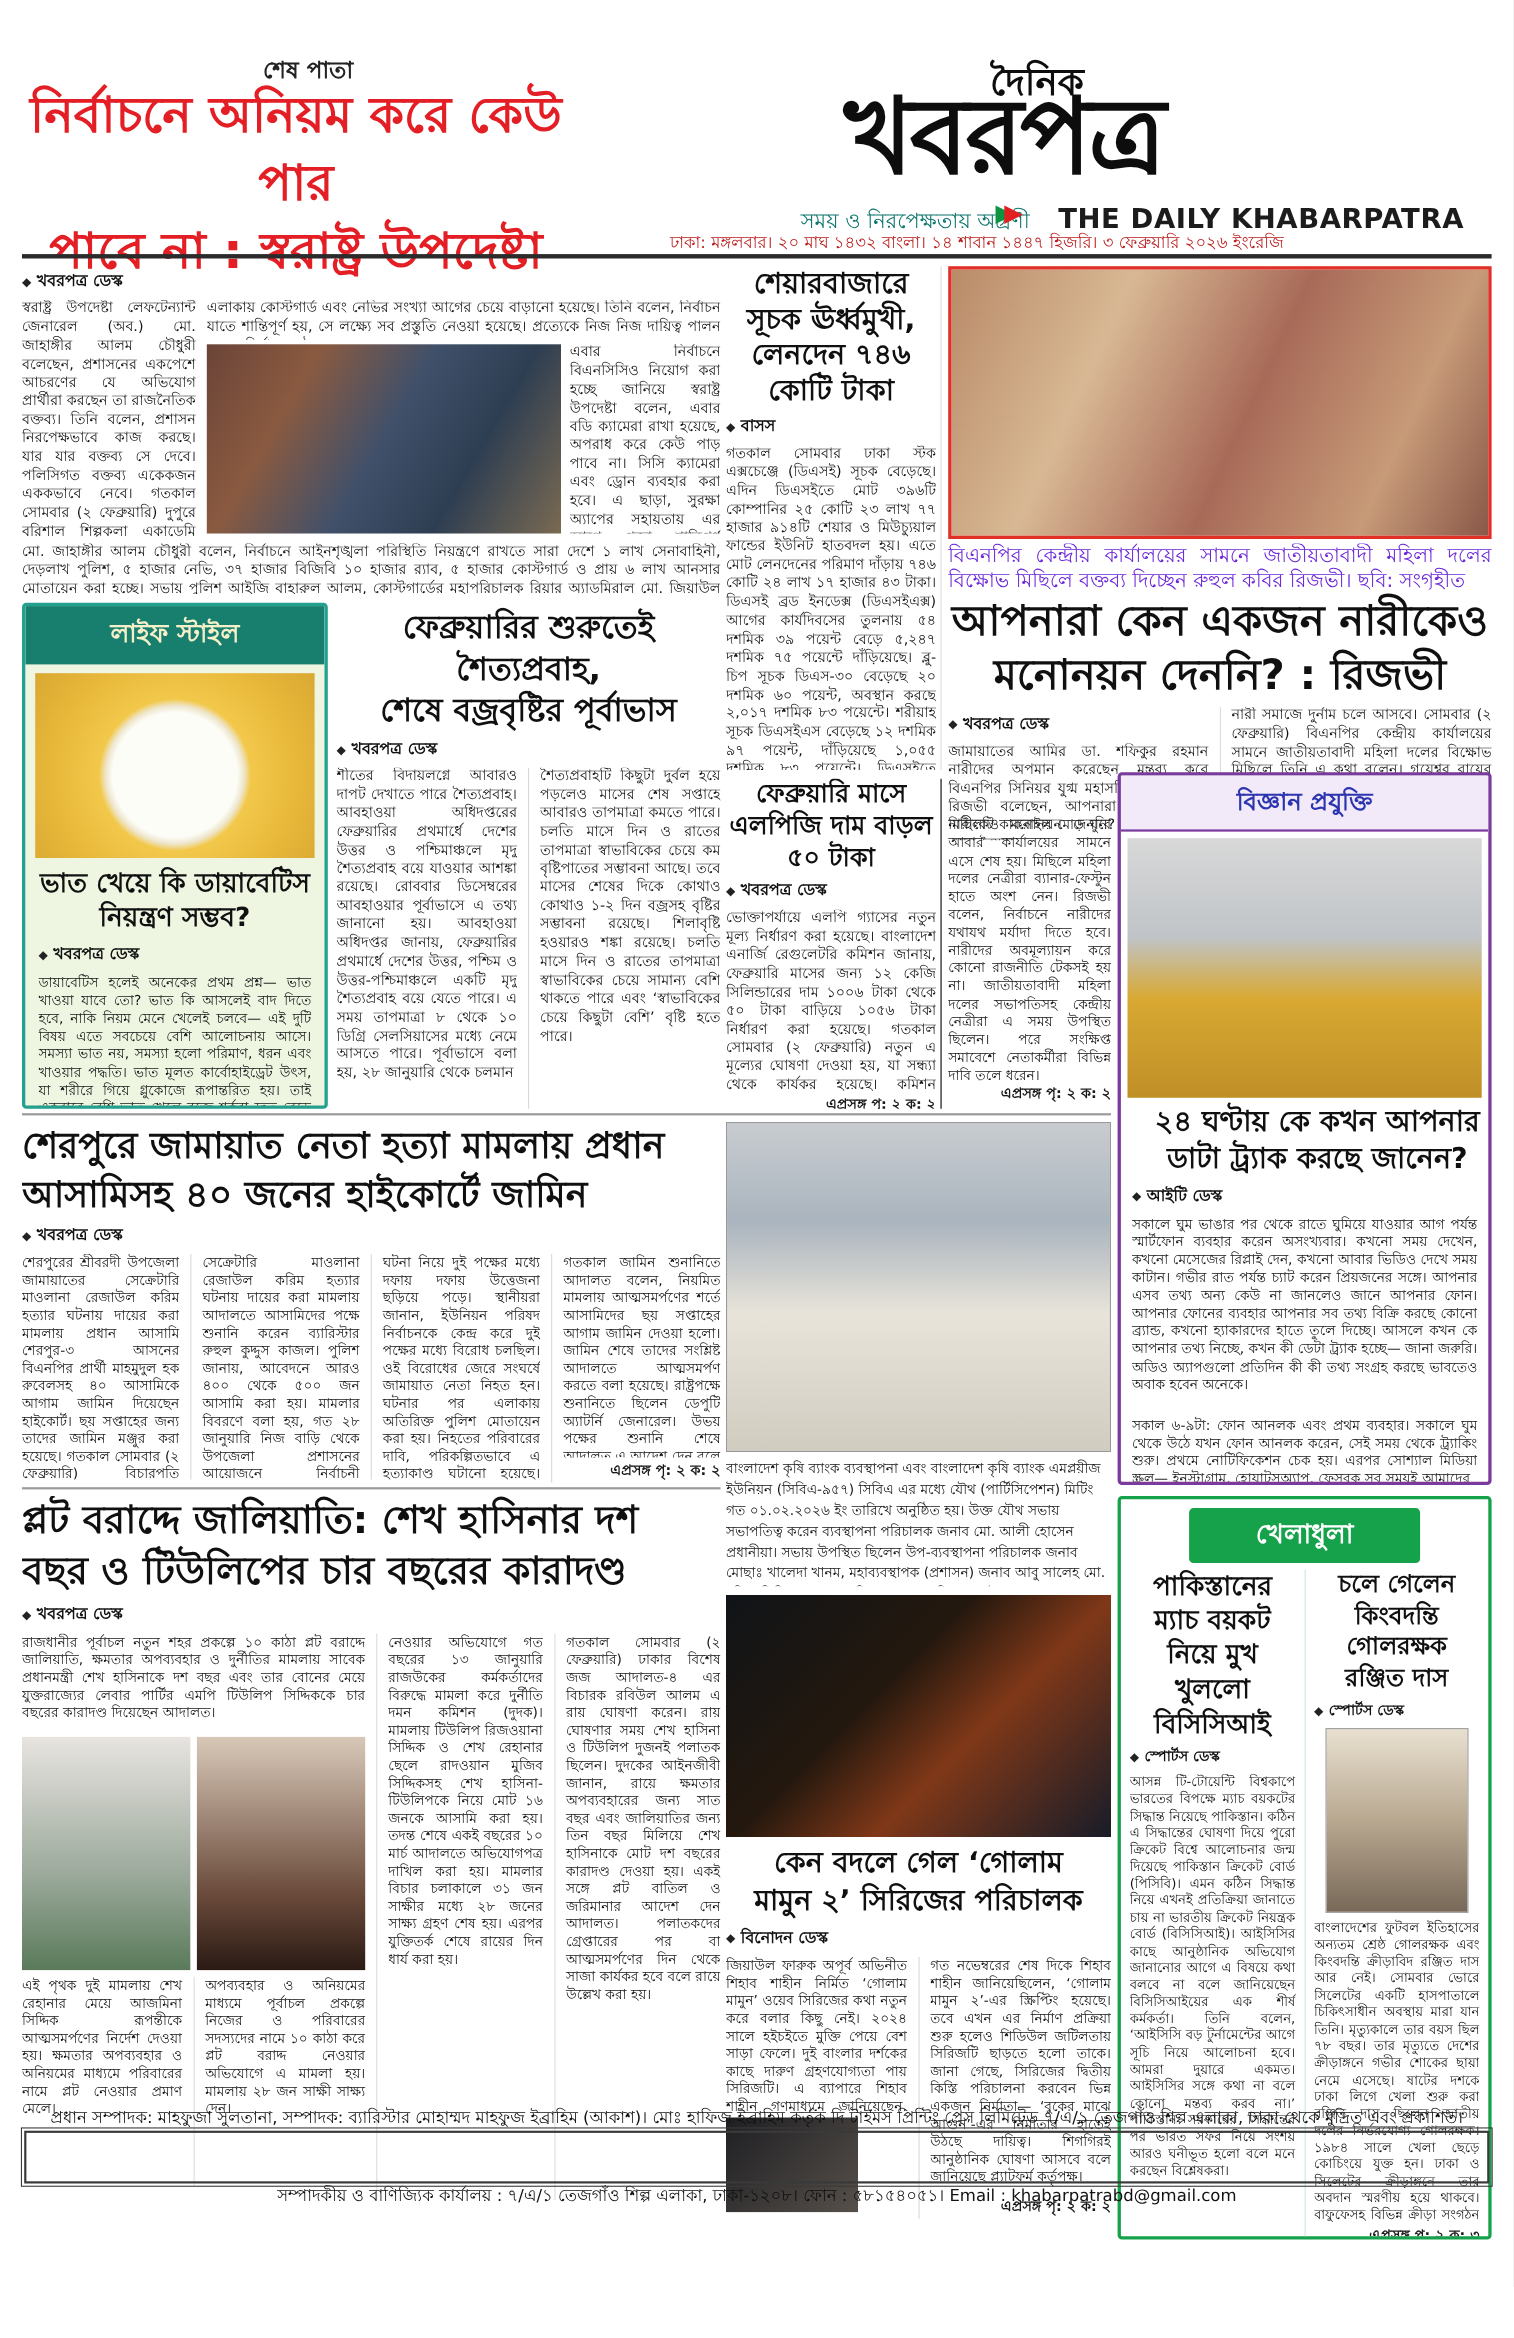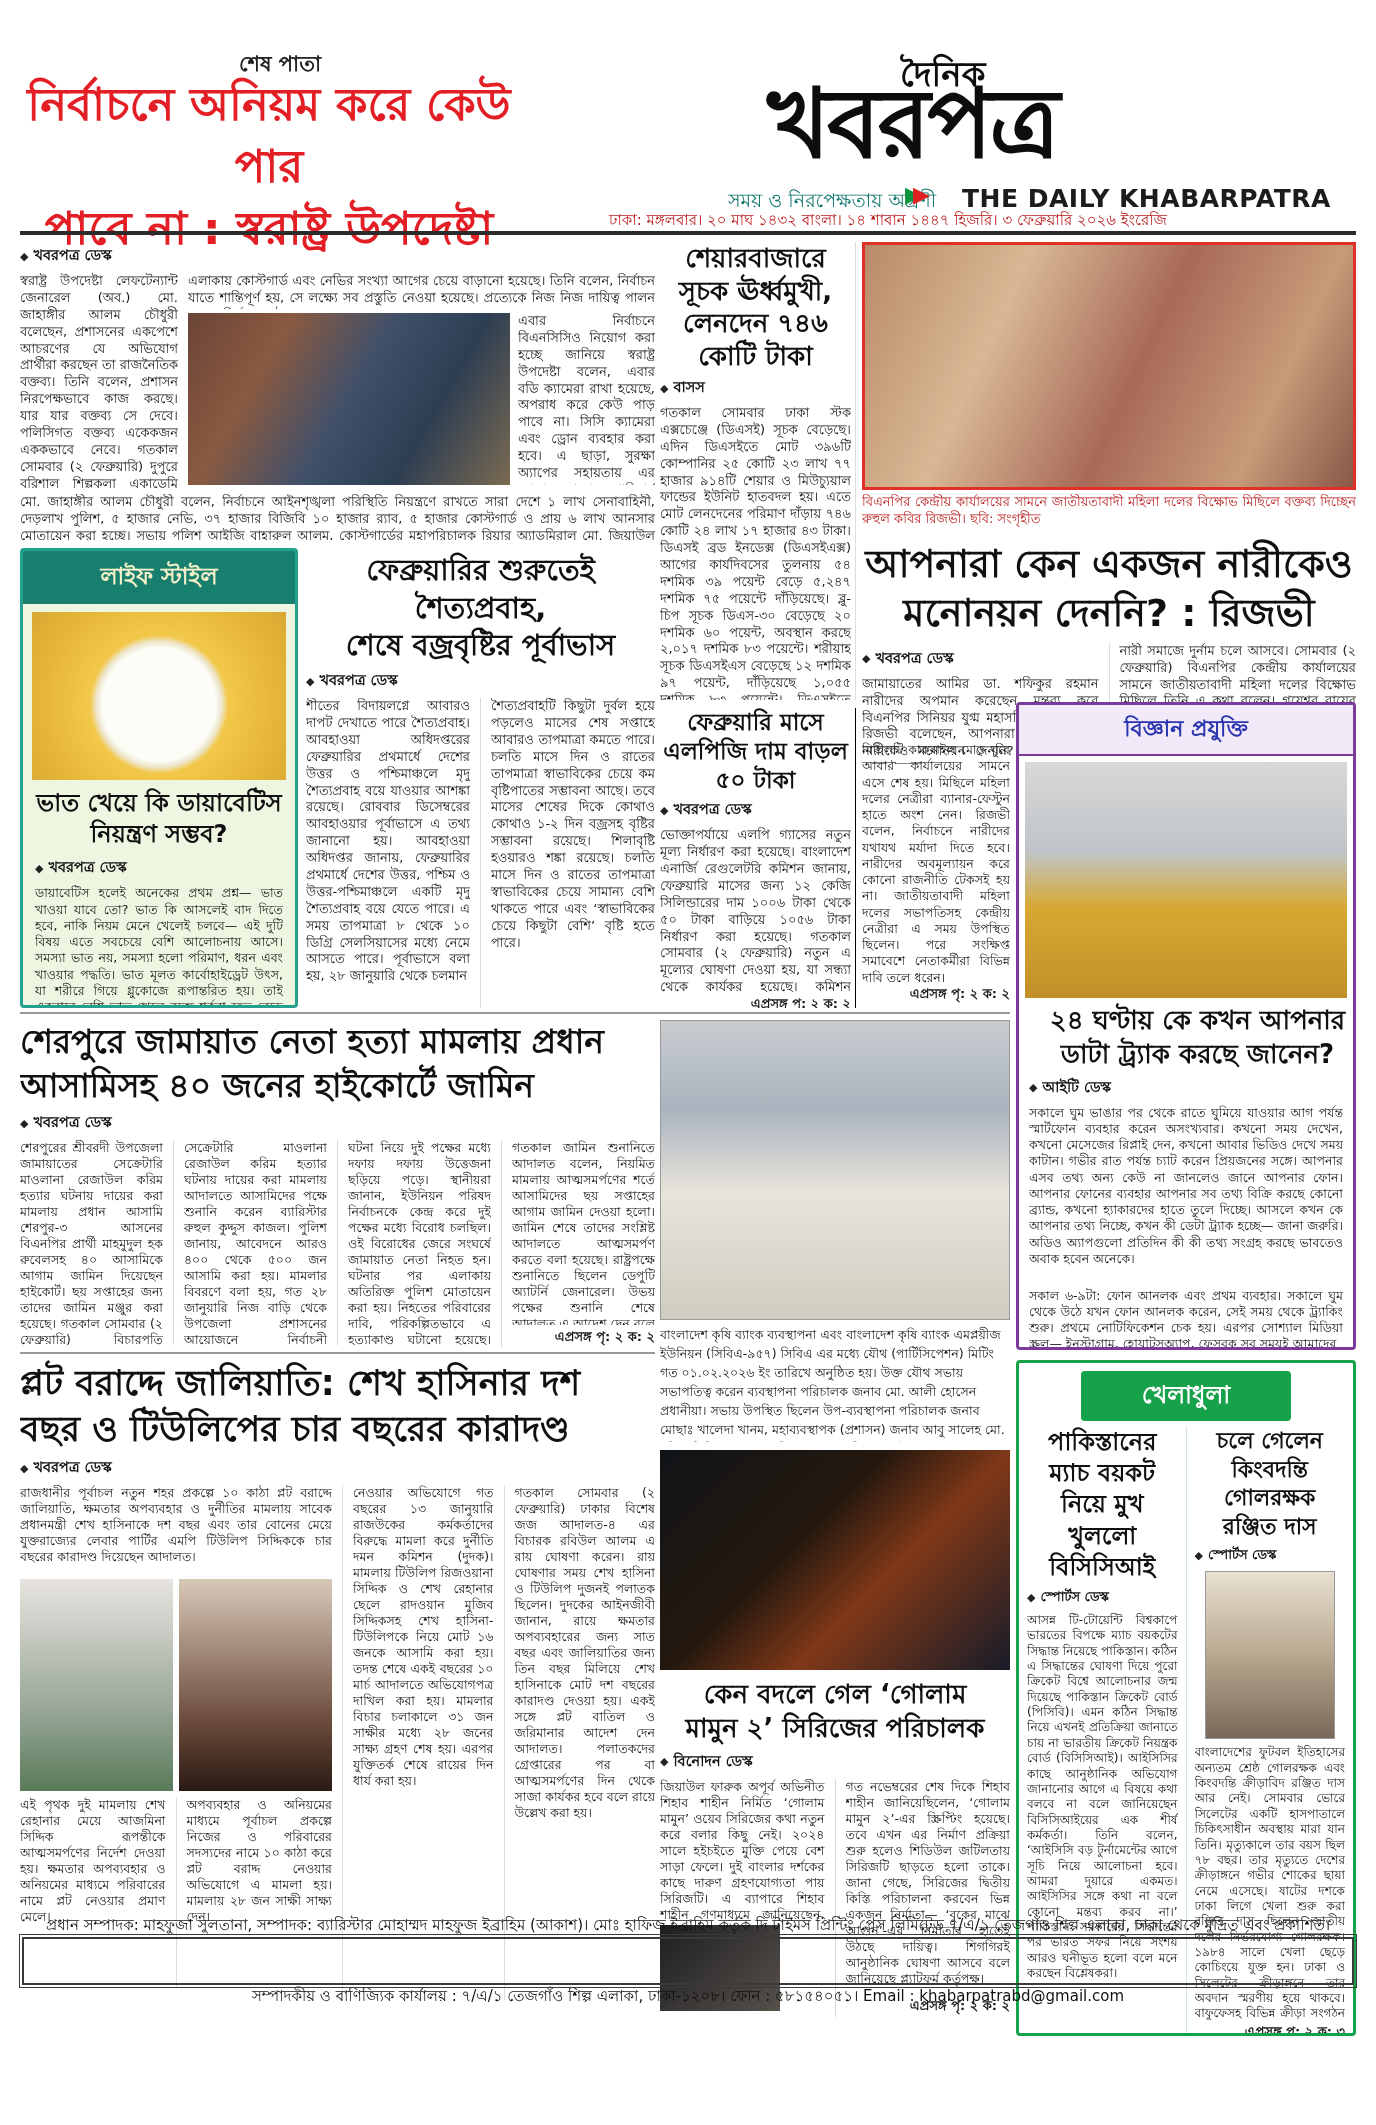--- a/index.html
+++ b/index.html
@@ -25,21 +25,21 @@
   .byline { font-size:14.5px; font-weight:bold; color:#111; margin:4px 0 5px 0; display:flex; align-items:center; gap:5px; }
   .byline .dm { font-size:11px; color:#222; }
   .body-text { font-size:13.5px; line-height:1.3; text-align:justify; color:#151515; overflow:hidden; }
   .small-text { font-size:12.5px; line-height:1.28; text-align:justify; color:#151515; overflow:hidden; }
   .jump { font-size:13px; font-weight:bold; text-align:right; margin-top:2px; }
   .h-black { color:#101010; font-weight:bold; text-align:center; }
   .cols { display:flex; gap:10px; }
   .col { flex:1; overflow:hidden; }
   .col + .col { border-left:1px solid #d8d8d8; padding-left:10px; }
   .photo { background-size:cover; }
-  .caption { font-size:13px; line-height:1.3; color:#b91c1c; text-align:justify; }
+  .caption { font-size:18px; line-height:1.3; color:#6d28d9; text-align:justify; }
 
   
   .box { border-radius:4px; overflow:hidden; }
   .box-lifestyle { border:3px solid #23a08e; background:#eef6e2; }
   .box-lifestyle .box-head { background:#187f6f; color:#f6f0c8; text-align:center; font-size:23px; font-weight:bold; padding:7px 0; }
   .box-science { border:3px solid #7a3b9d; background:#ffffff; }
   .box-science .box-head { background:#f2eaf8; color:#2c35b0; text-align:center; font-size:22px; font-weight:bold; padding:6px 0; border-bottom:2px solid #7a3b9d; }
   .box-sports { border:3px solid #15a24a; background:#ffffff; }
   .sports-pill { background:#15a24a; color:#ffffff; font-size:24px; font-weight:bold; text-align:center;
                  width:210px; margin:8px auto 6px auto; padding:5px 0; border-radius:4px; }

